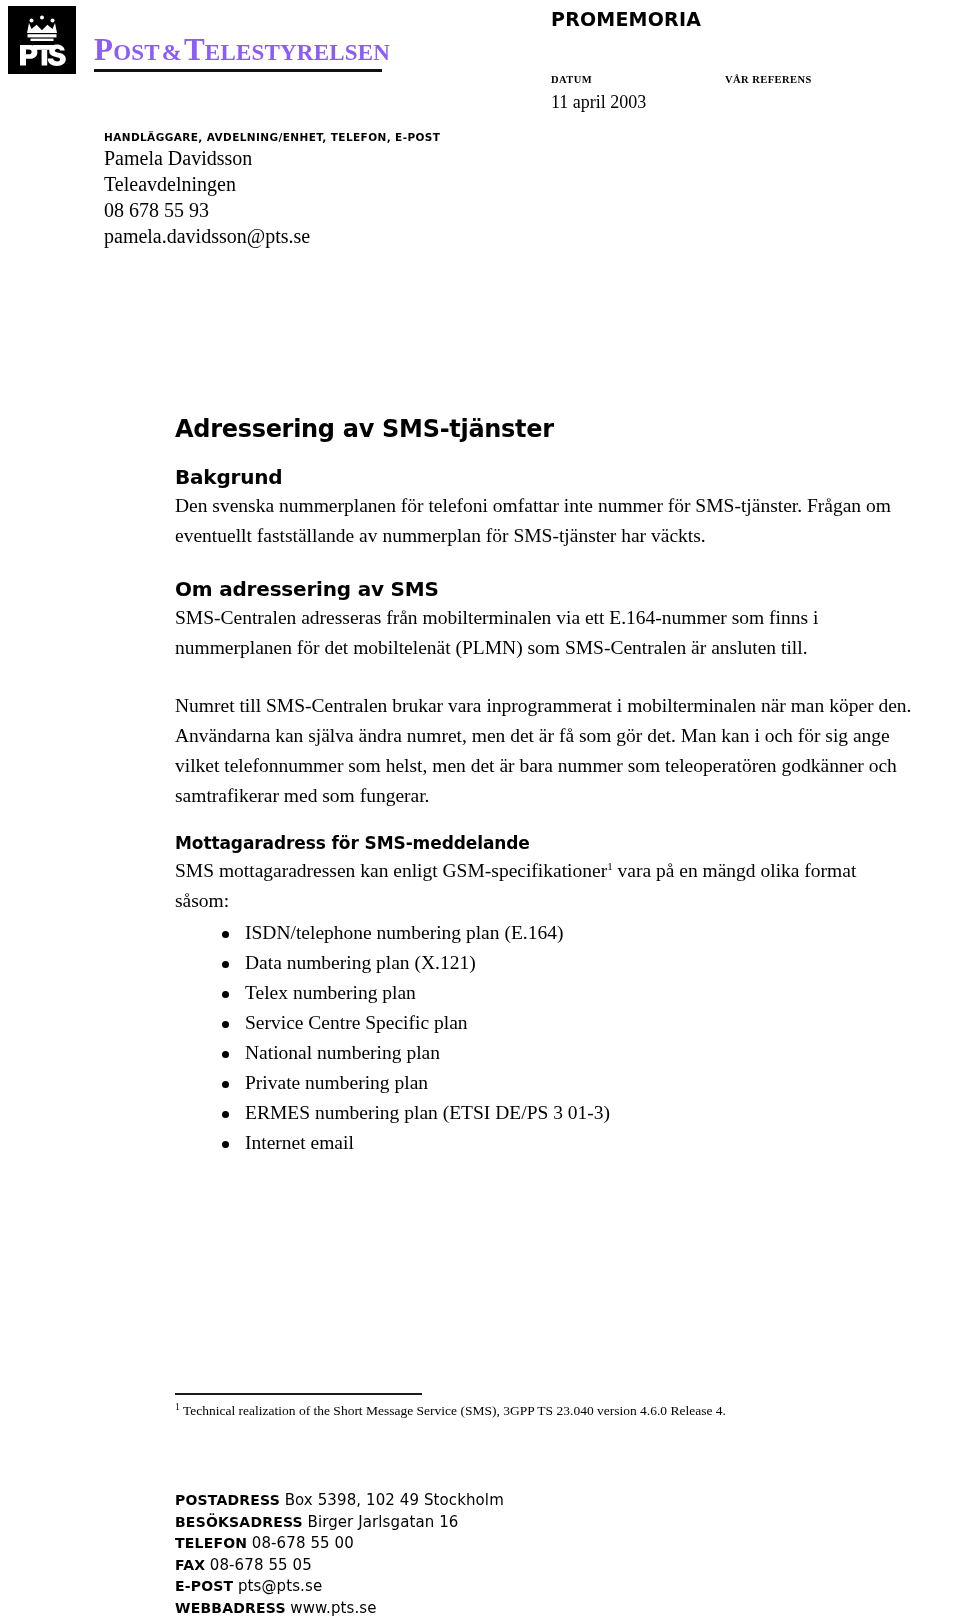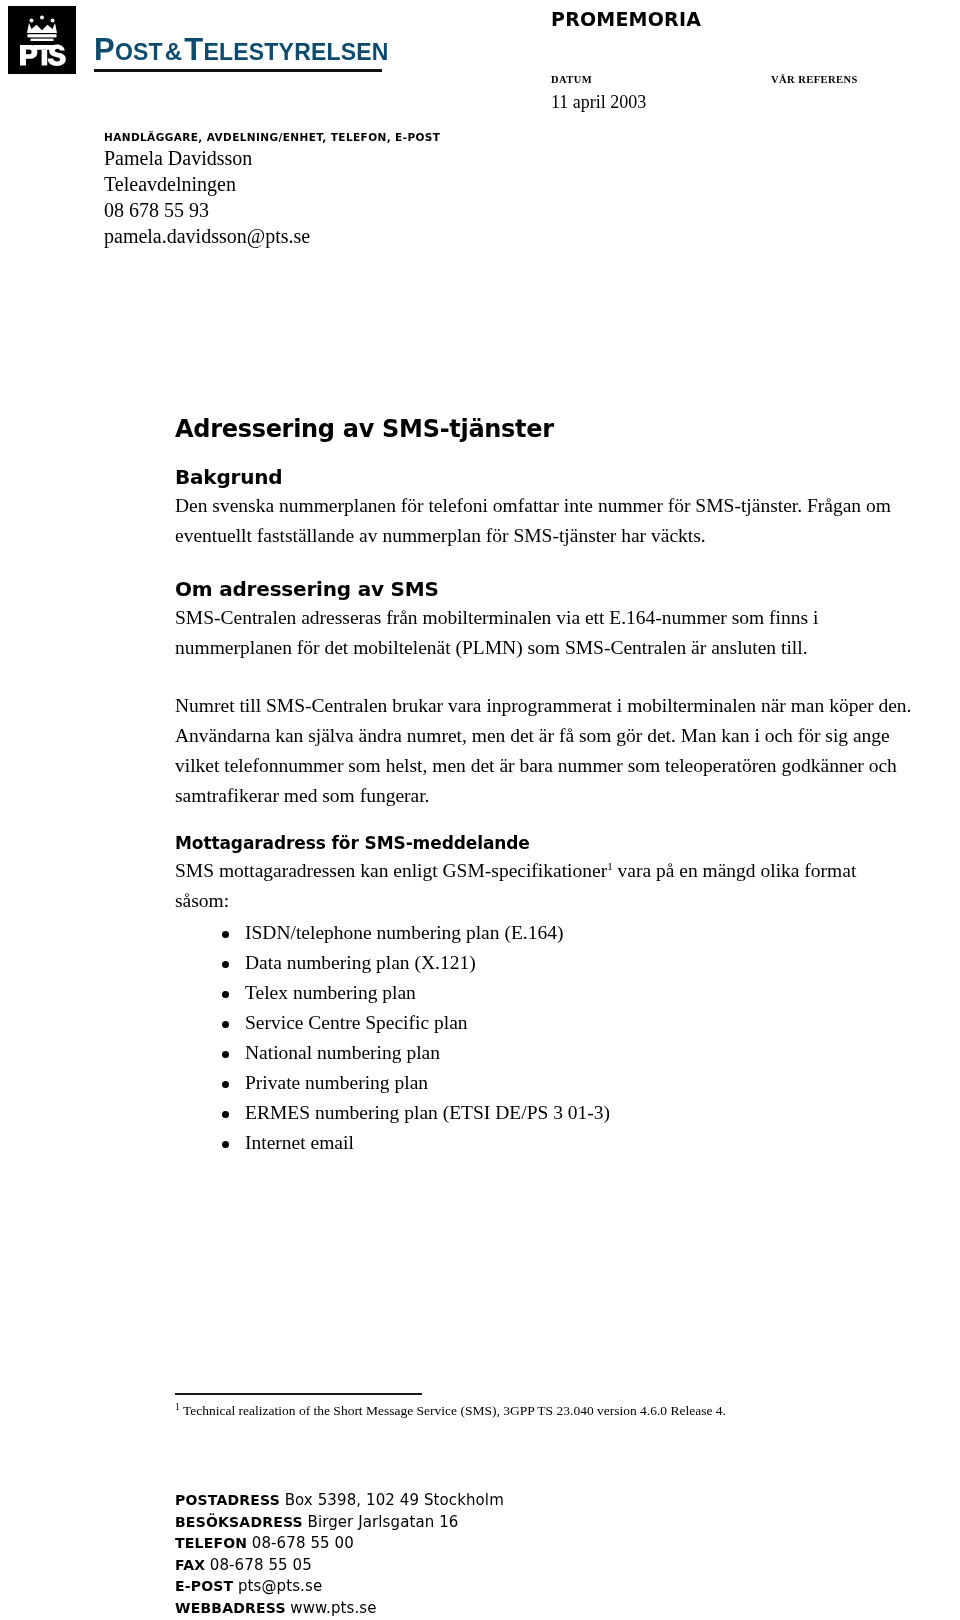--- a/index.html
+++ b/index.html
@@ -40,26 +40,26 @@
     width: 68px;
     height: 68px;
     background: #000000;
   }
   .logo-mark svg { display: block; }
 
   .wordmark {
     position: absolute;
     left: 86px;
     top: 28px;
-    font-family: Liberation Sans, sans-serif;
+    font-family: Liberation Serif, serif;
     font-size: 30px;
     line-height: 1;
     letter-spacing: 0.2px;
     white-space: nowrap;
-    color: #0c4a6e;
+    color: #8b5cf6;
     font-weight: 600;
   }
   .wordmark .cap   { font-size: 31px; }
   .wordmark .small { font-size: 23px; }
   .wordmark .amp   { font-size: 24px; padding: 0 2px; }
   .wordmark-rule {
     position: absolute;
     left: 86px;
     top: 63px;
     width: 288px;
@@ -84,21 +84,21 @@
     font-size: 10.5px;
     letter-spacing: 0.45px;
   }
   .meta-value {
     position: absolute;
     font-family: "Liberation Serif", "DejaVu Serif", serif;
     font-size: 18px;
   }
   #datum-label   { left: 551px; top: 74px; }
   #datum-value   { left: 551px; top: 92px; }
-  #ref-label     { left: 771px; top: 74px; text-align: right; }
+  #ref-label     { left: 725px; top: 74px; text-align: right; }
   #ref-value     { left: 771px; top: 92px; }
 
   
   .handler-label {
     position: absolute;
     left: 104px;
     top: 131px;
     font-family: "DejaVu Sans", "Liberation Sans", sans-serif;
     font-weight: bold;
     font-size: 10.5px;

